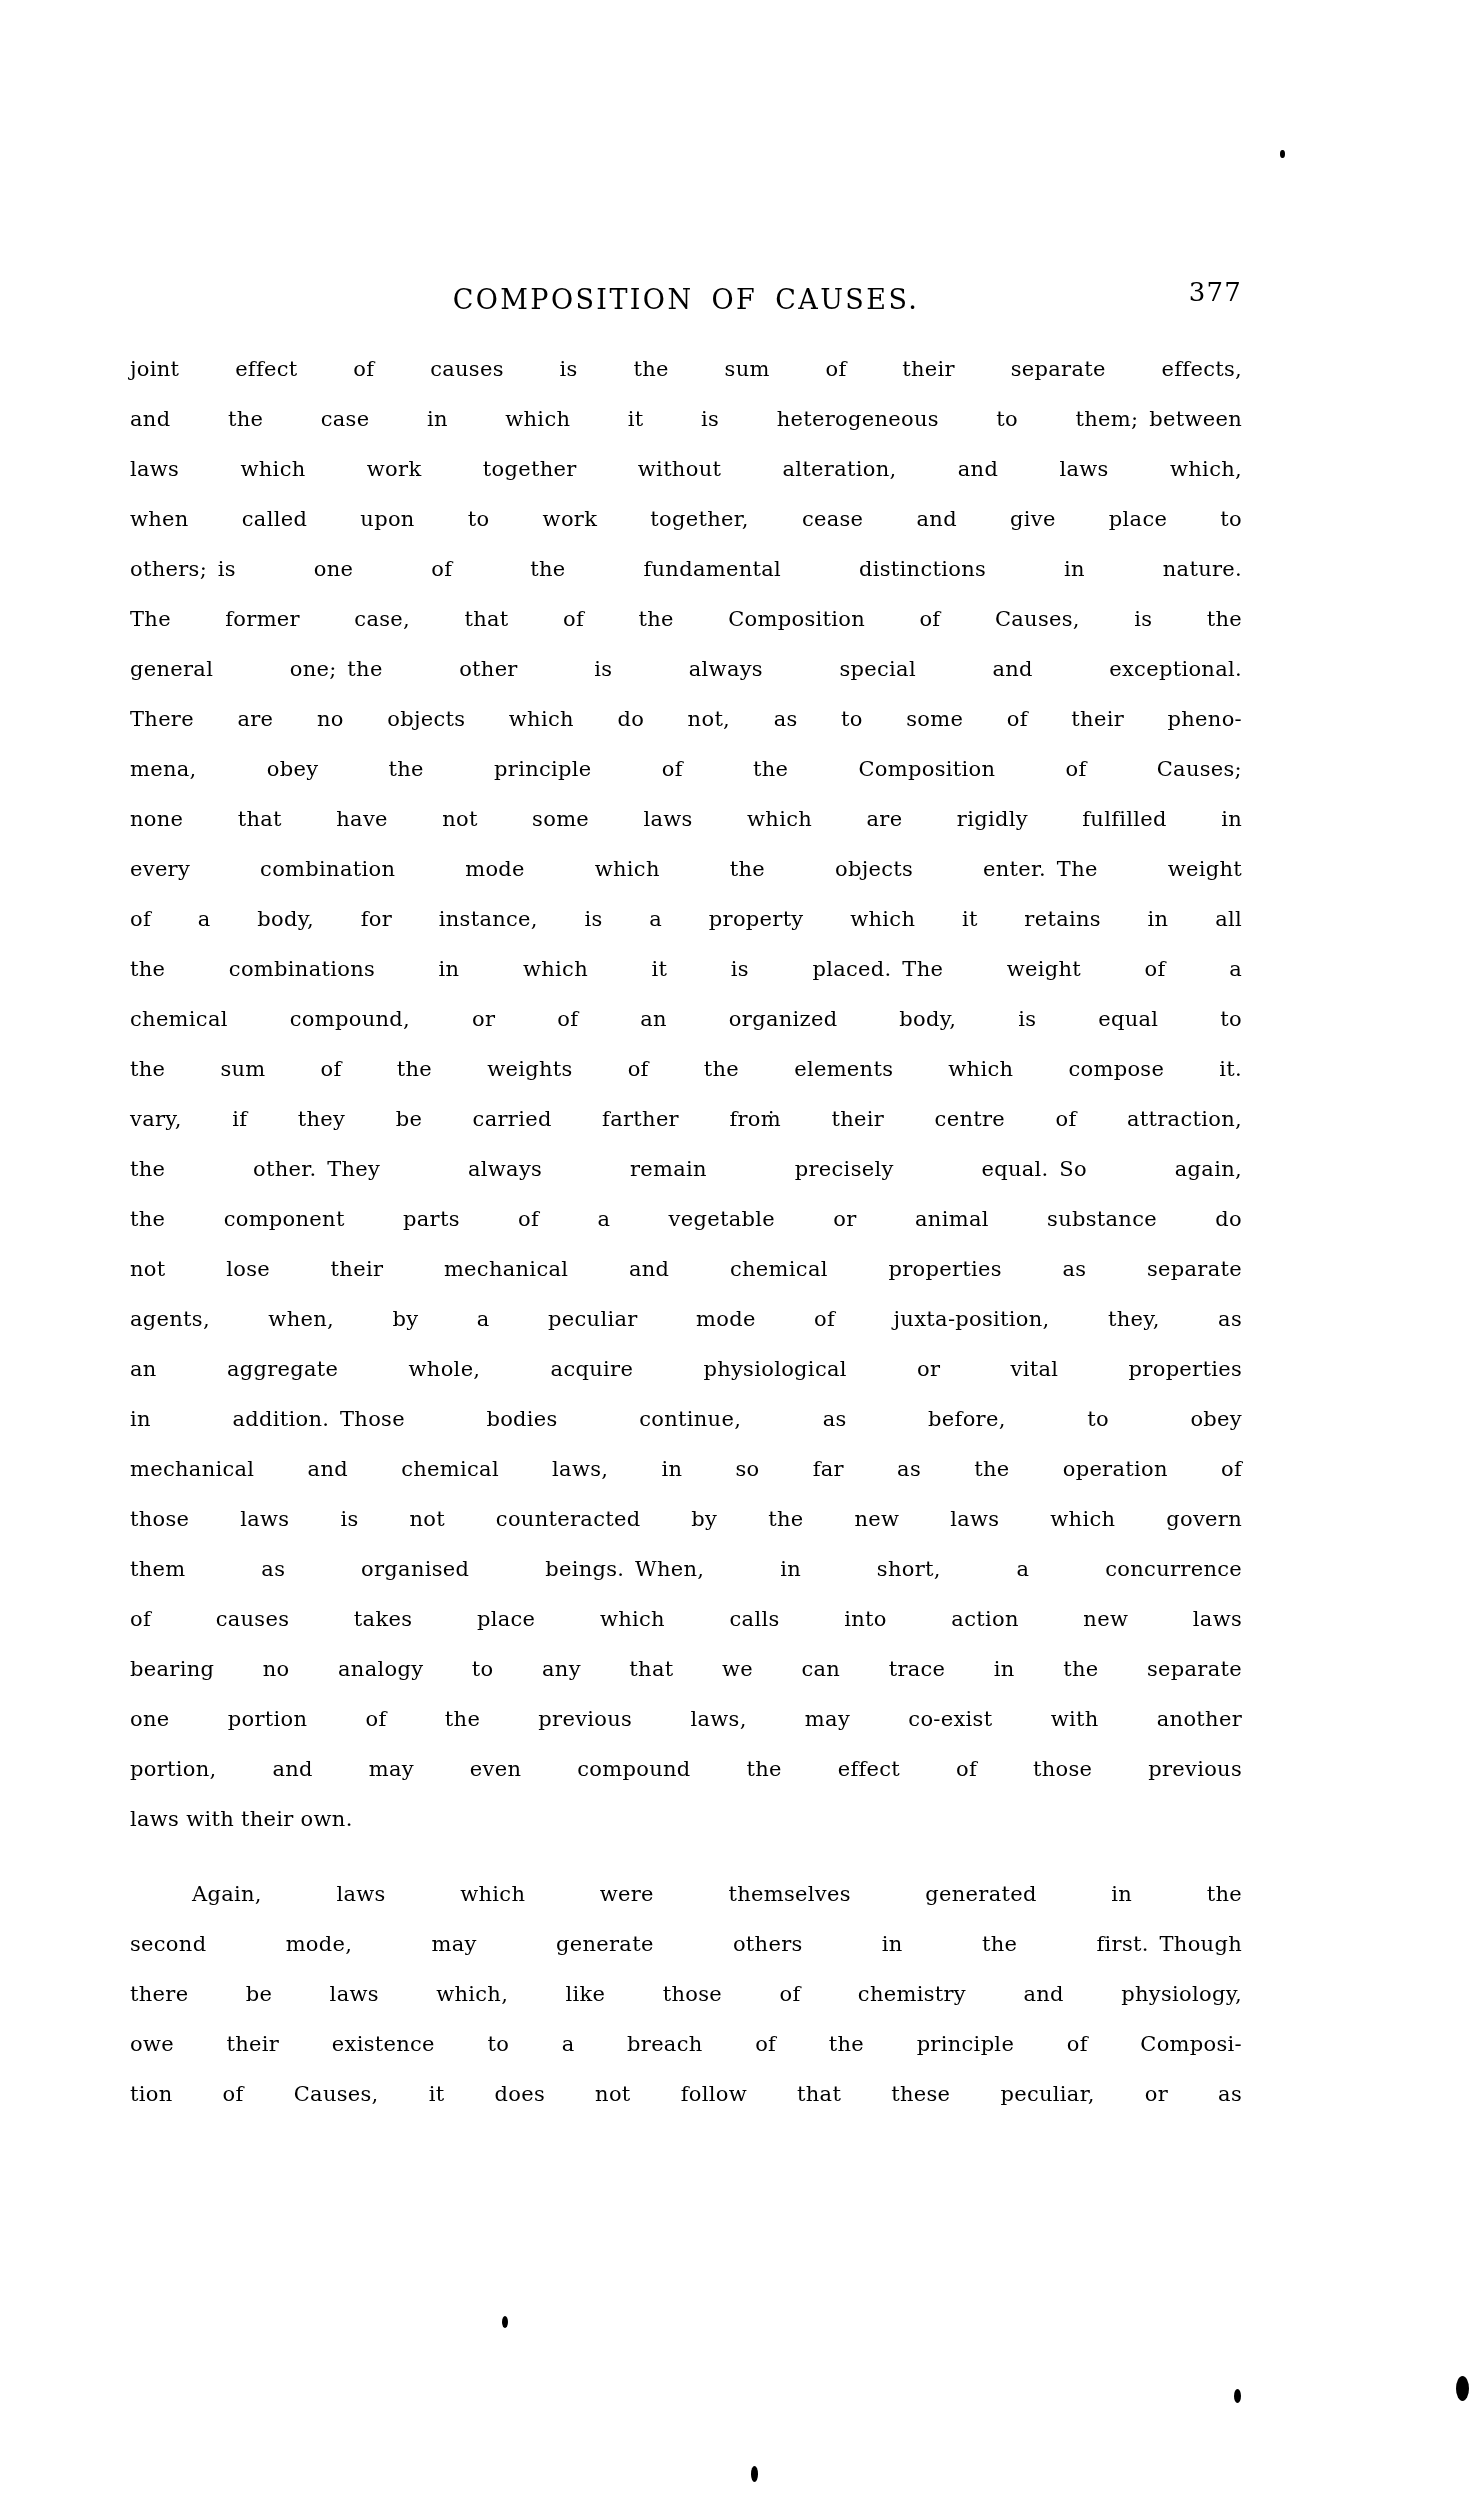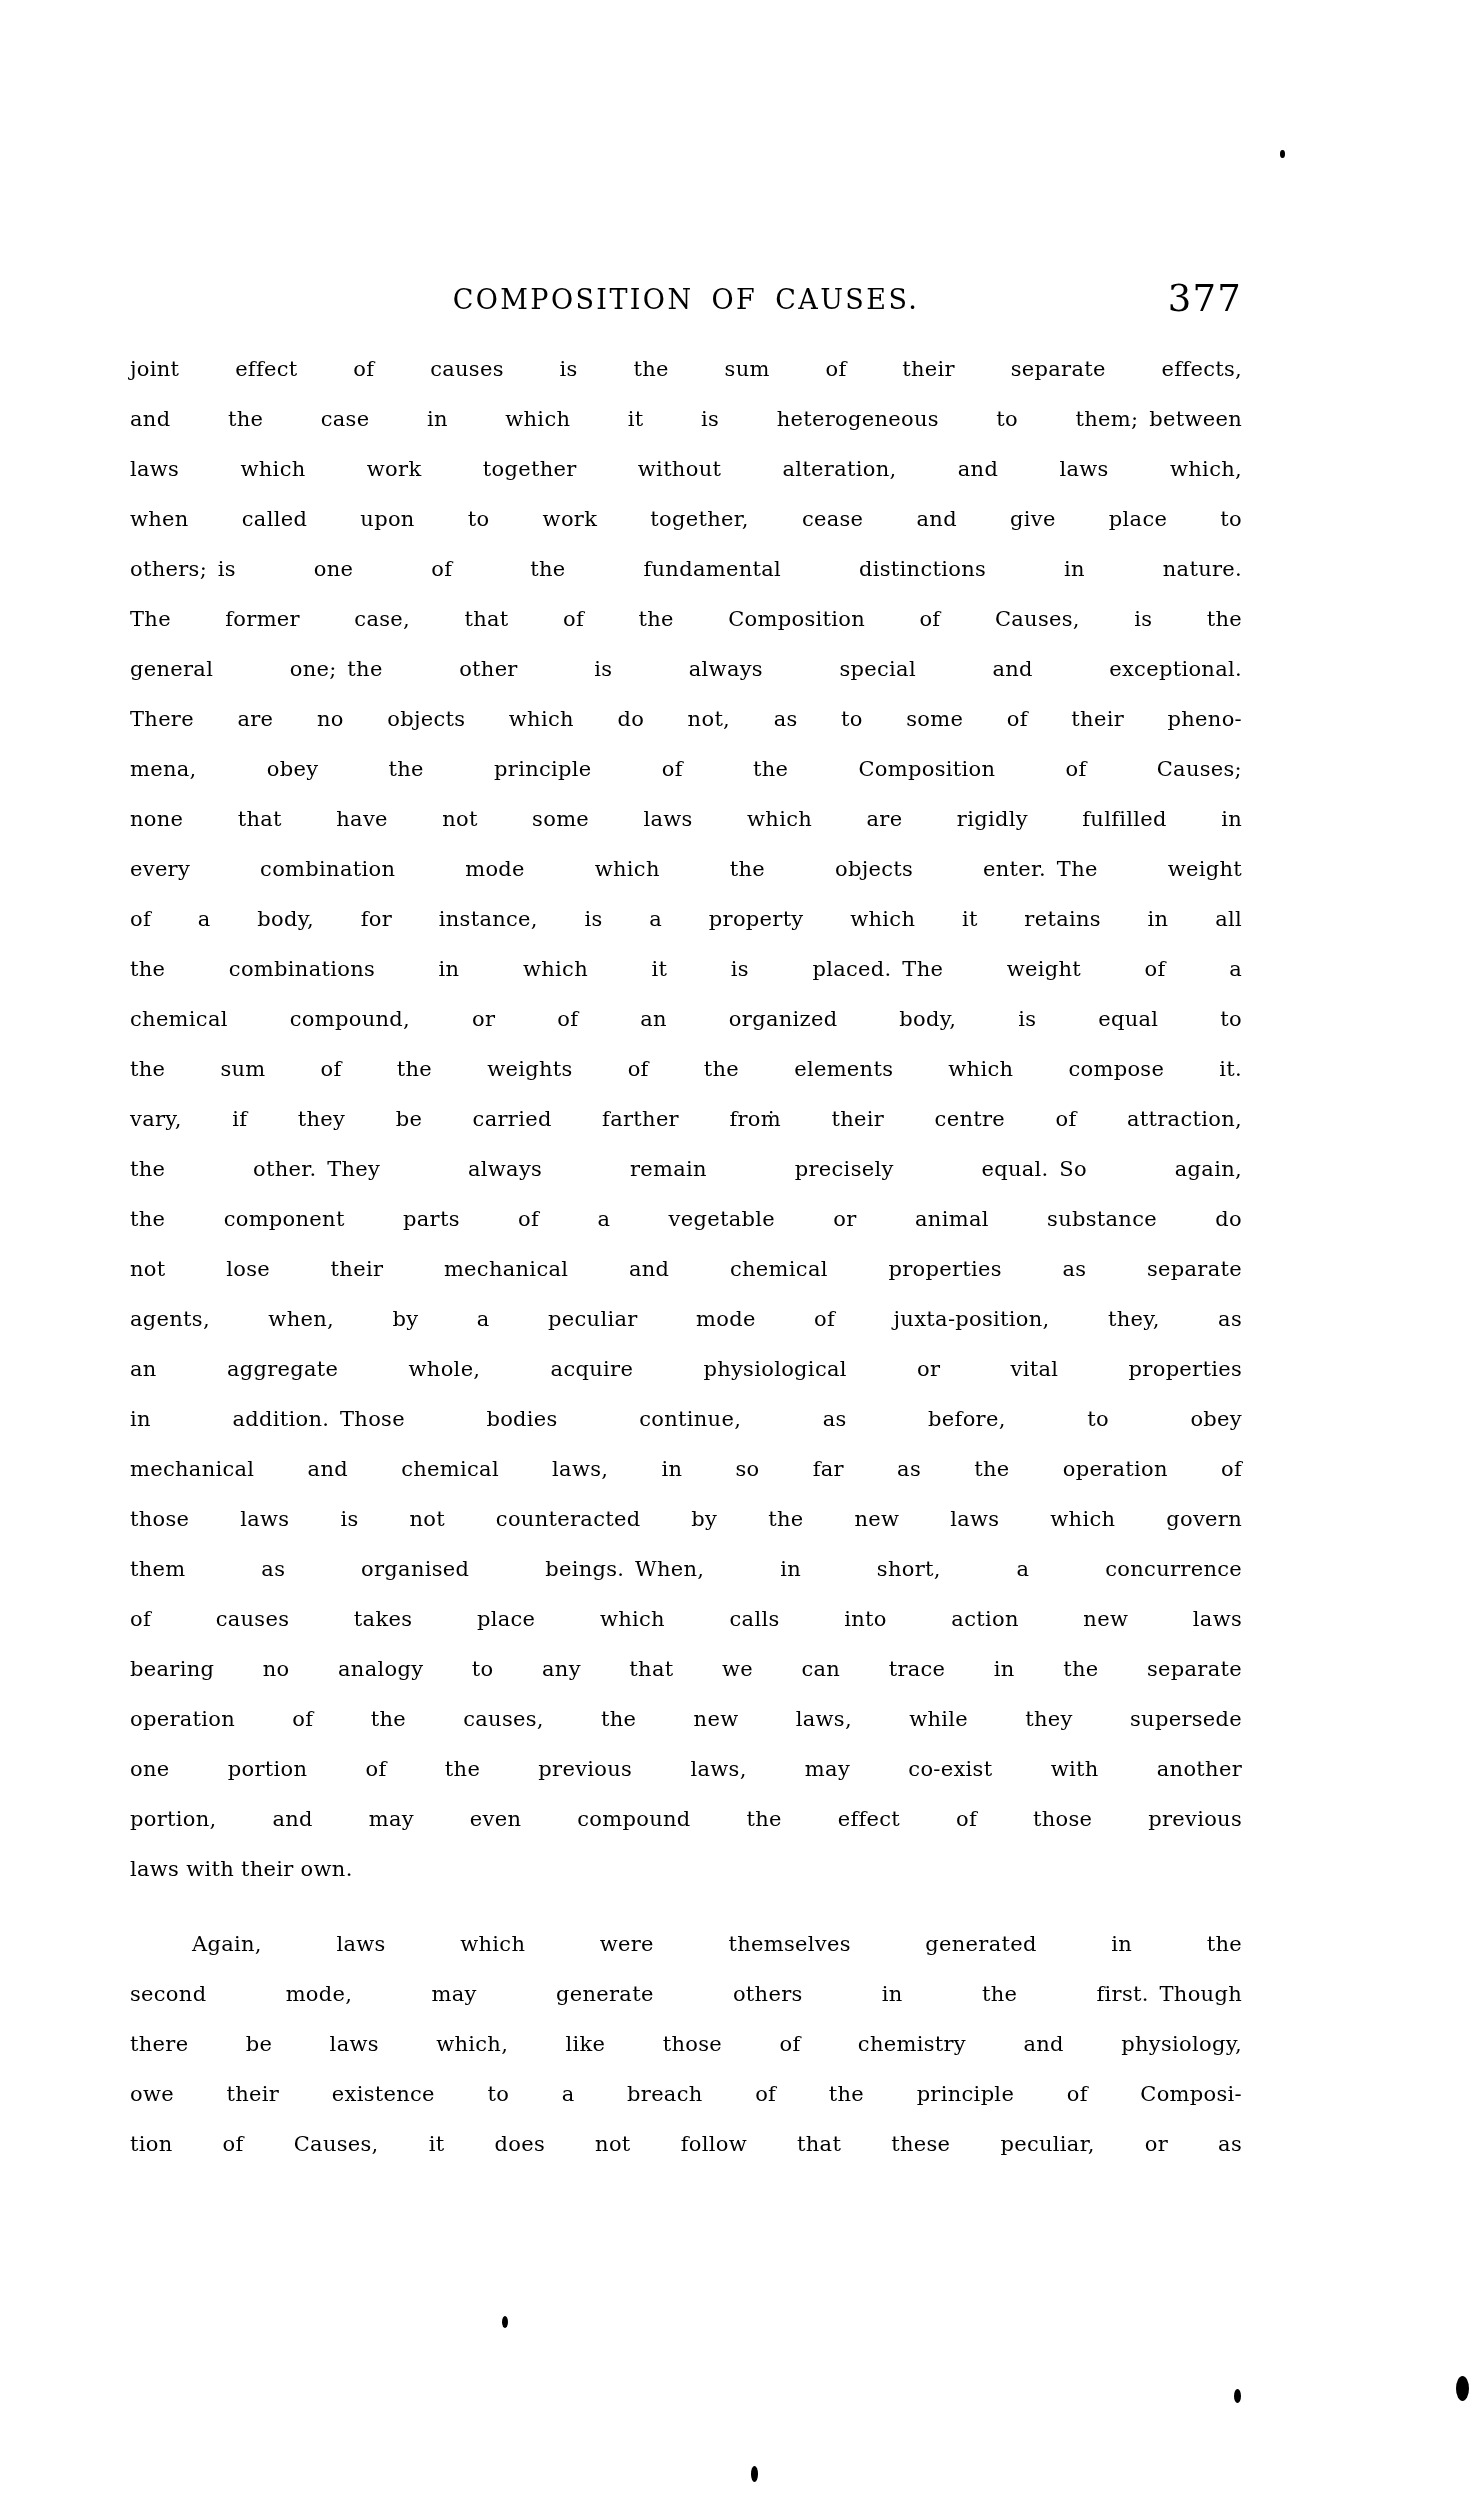--- a/index.html
+++ b/index.html
@@ -31,21 +31,21 @@
     text-align: center;
     font-size: 27px;
     letter-spacing: 2.4px;
     word-spacing: 7.1px;
     white-space: nowrap;
   }
   .page-num {
     position: absolute;
     right: 0;
     top: -7.1px;
-    font-size: 37px;
+    font-size: 26px;
     letter-spacing: 1.2px;
   }
   .body-text {
     position: absolute;
     left: 130px;
     top: 344px;
     width: 1112px;
   }
   .line {
     height: 50px;
@@ -99,21 +99,20 @@
       <div class="line">the component parts of a vegetable or animal substance do</div>
       <div class="line">not lose their mechanical and chemical properties as separate</div>
       <div class="line">agents, when, by a peculiar mode of juxta-position, they, as</div>
       <div class="line">an aggregate whole, acquire physiological or vital properties</div>
       <div class="line">in addition. Those bodies continue, as before, to obey</div>
       <div class="line">mechanical and chemical laws, in so far as the operation of</div>
       <div class="line">those laws is not counteracted by the new laws which govern</div>
       <div class="line">them as organised beings. When, in short, a concurrence</div>
       <div class="line">of causes takes place which calls into action new laws</div>
       <div class="line">bearing no analogy to any that we can trace in the separate</div>
-      <div class="line">operation of the causes, the new laws, while they supersede</div>
       <div class="line">one portion of the previous laws, may co-exist with another</div>
       <div class="line">portion, and may even compound the effect of those previous</div>
       <div class="line last">laws with their own.</div>
       <div class="line indent">Again, laws which were themselves generated in the</div>
       <div class="line">second mode, may generate others in the first. Though</div>
       <div class="line">there be laws which, like those of chemistry and physiology,</div>
       <div class="line">owe their existence to a breach of the principle of Composi-</div>
       <div class="line">tion of Causes, it does not follow that these peculiar, or as</div>
     </main>
 

